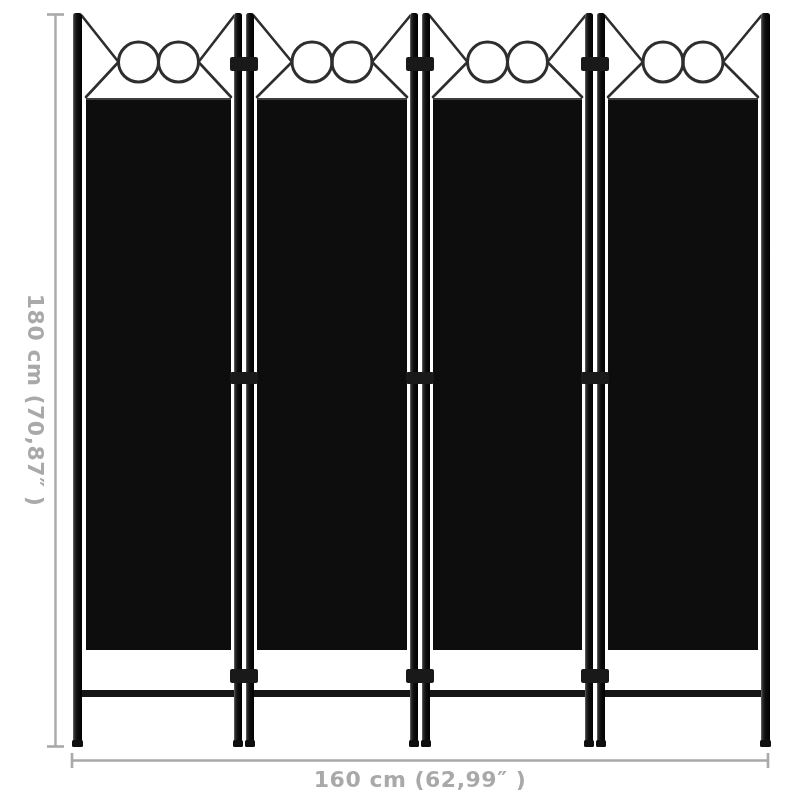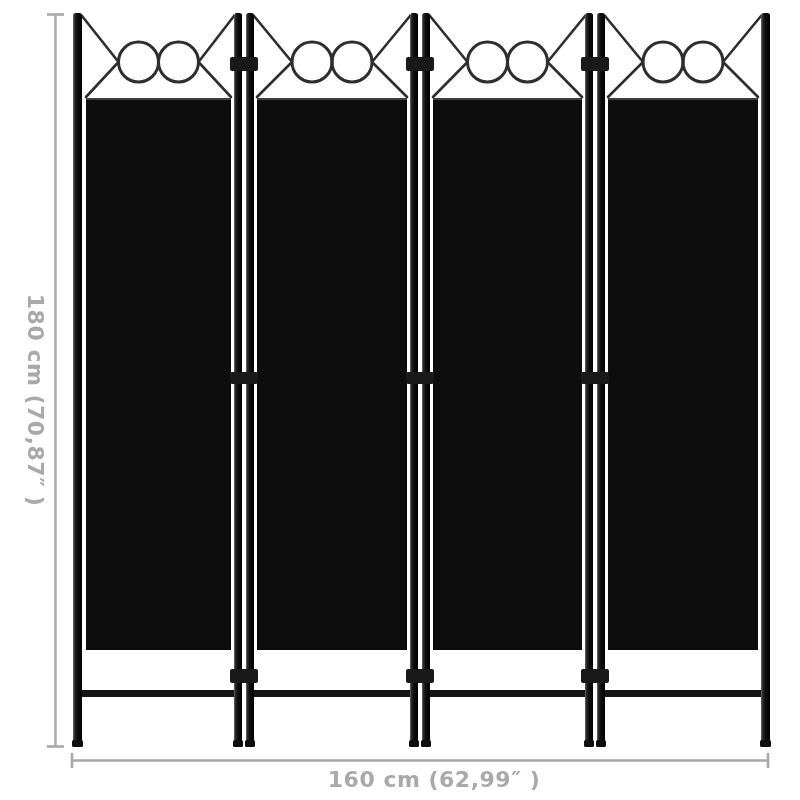--- a/index.html
+++ b/index.html
@@ -27,21 +27,21 @@
   .dim-label {
     position: absolute;
     font-weight: bold;
     font-size: 22px;
     letter-spacing: .5px;
     color: var(--dimension-gray, #a9a9a9);
     white-space: nowrap;
     user-select: none;
   }
   .dim-label.vertical  { left: 35px;  top: 400px; transform: translate(-50%,-50%) rotate(90deg); }
-  .dim-label.horizontal{ left: 434px; top: 779px; transform: translate(-50%,-50%); }
+  .dim-label.horizontal{ left: 420px; top: 779px; transform: translate(-50%,-50%); }
 </style>
 </head>
 <body>
 
 <div class="stage">
   <svg width="800" height="800" viewBox="0 0 800 800">
     <defs>
       <linearGradient id="poleGrad" x1="0" y1="0" x2="1" y2="0">
         <stop offset="0" stop-color="#6a6a6a"></stop>
         <stop offset="0.2" stop-color="#272727"></stop>

